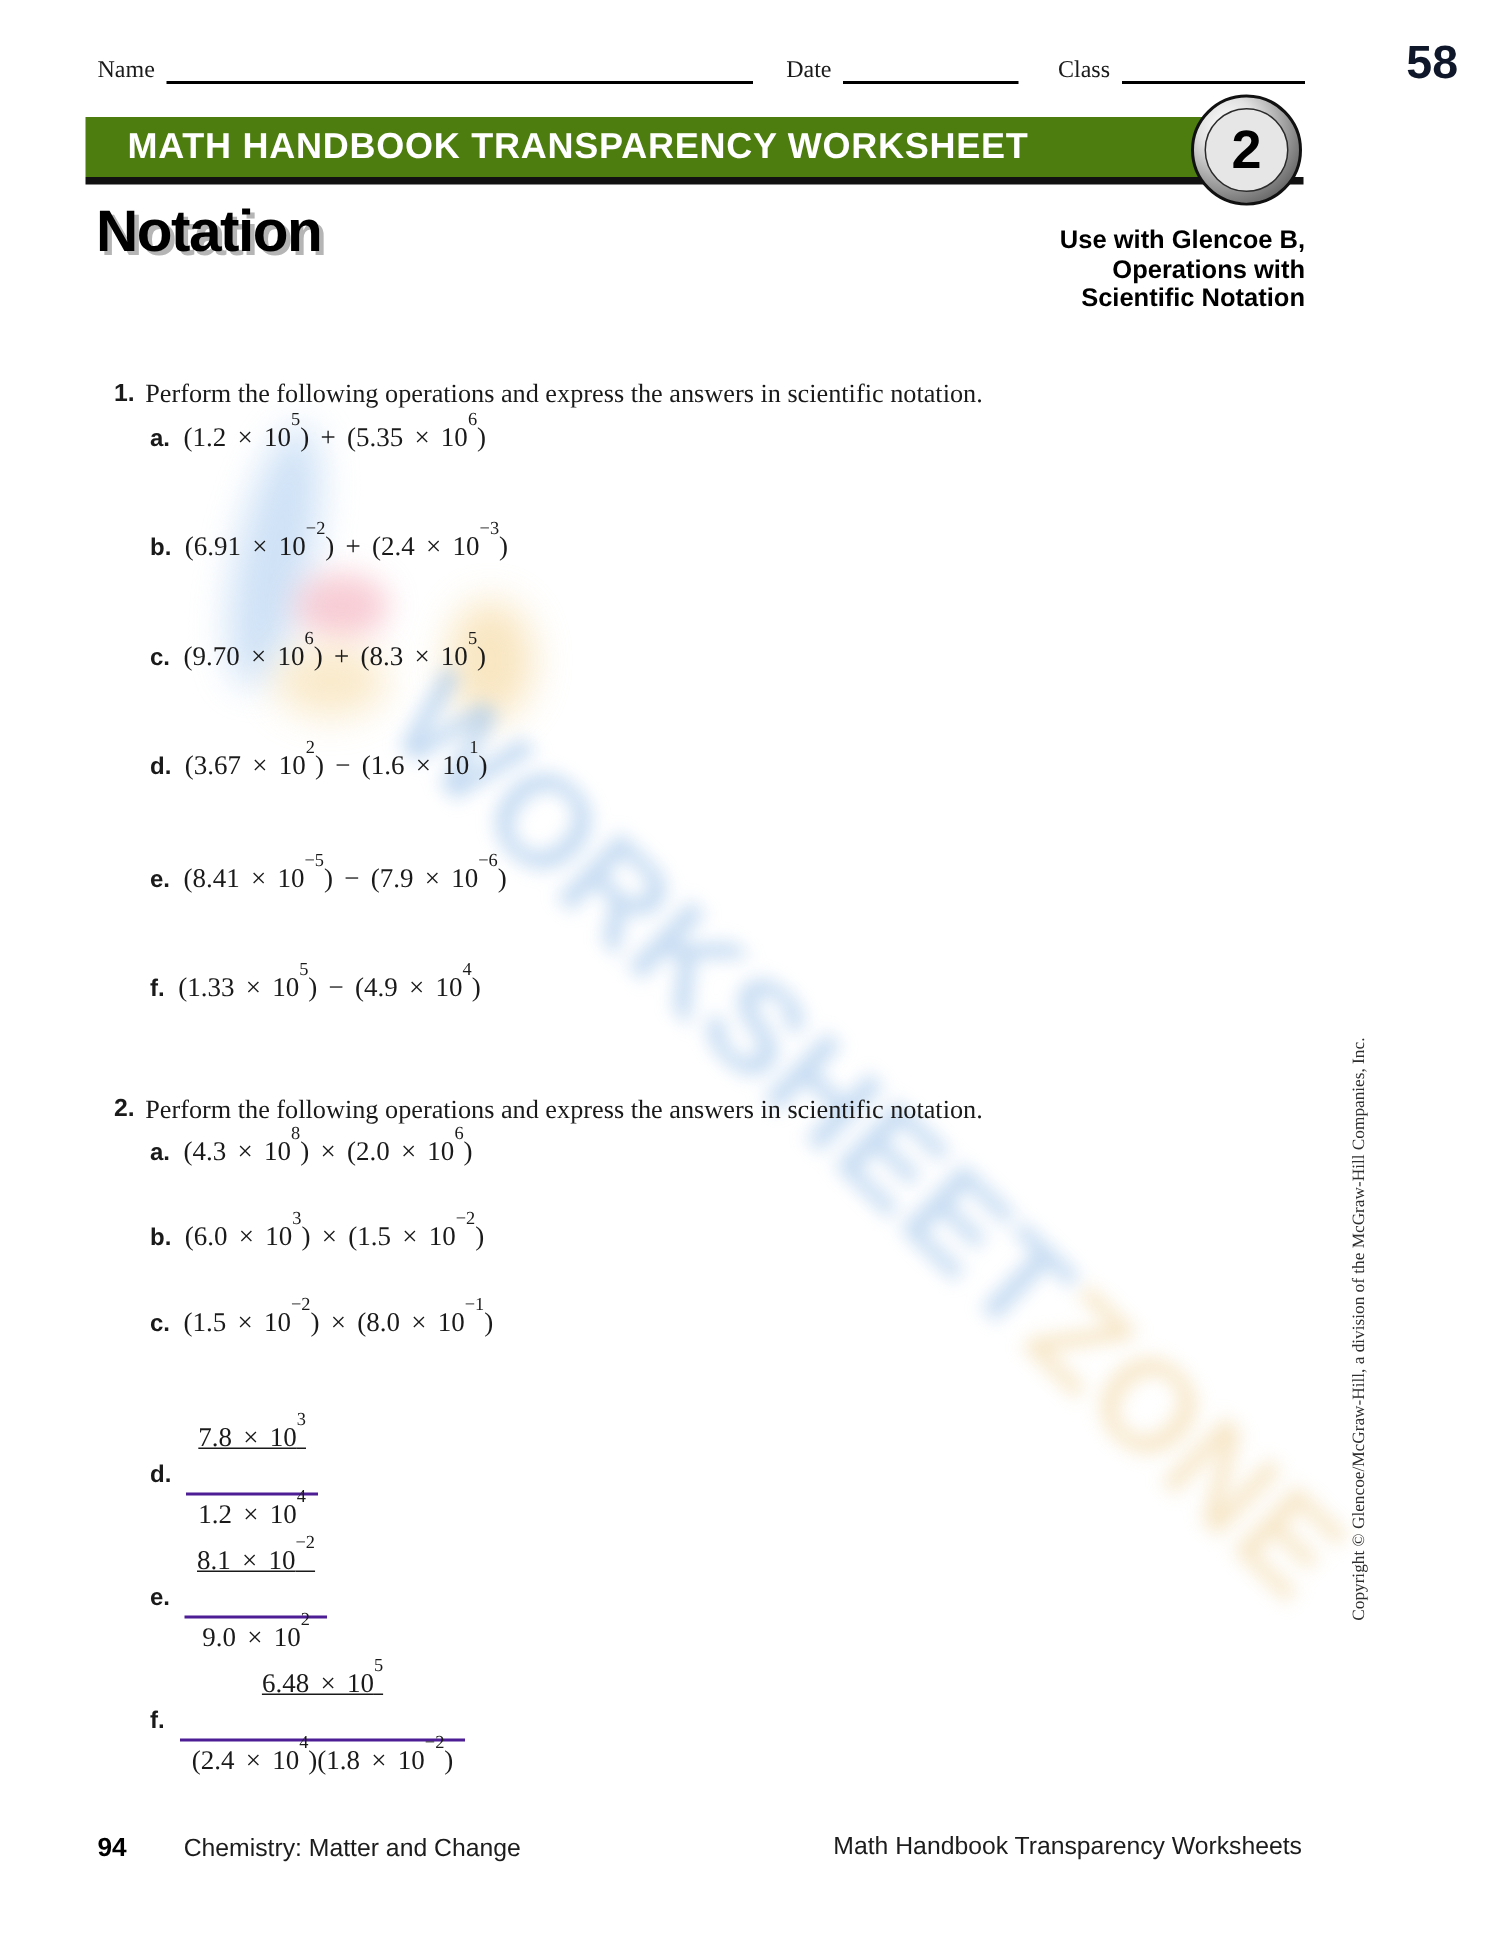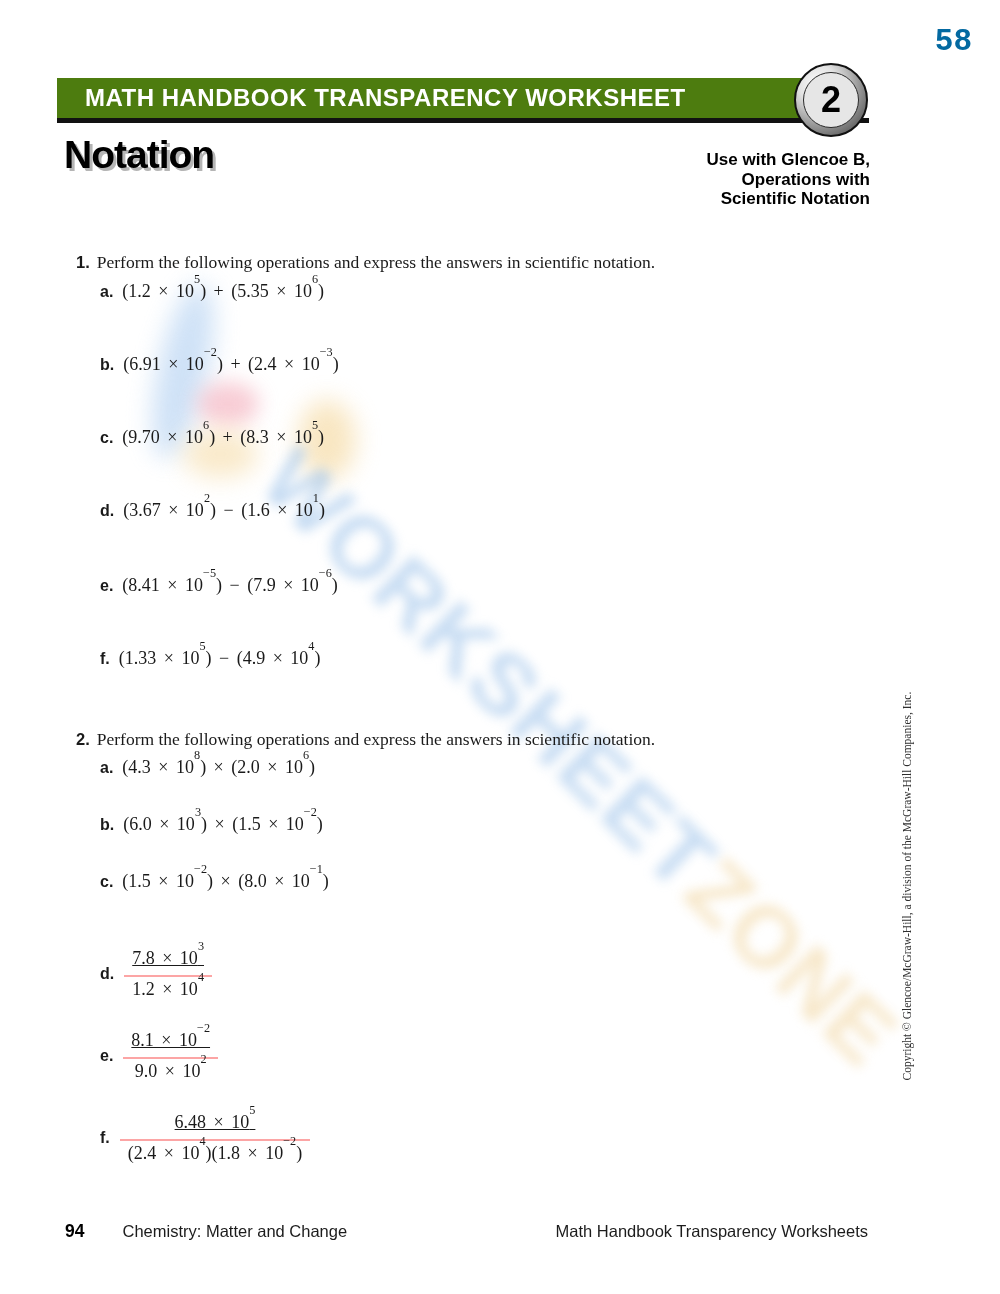--- a/index.html
+++ b/index.html
@@ -30,21 +30,21 @@
     position:absolute; left:65px; top:38px; width:805px;
     display:flex; align-items:flex-end; font-size:16px;
   }
   .fillin-label { padding-right:8px; line-height:18px; }
   .fill-line { border-bottom:2px solid #000; height:18px; }
   .line-name  { flex:1 1 auto; margin-right:22px; }
   .line-date  { width:117px; margin-right:26px; }
   .line-class { width:122px; }
   .corner-number {
     position:absolute; right:28px; top:24px;
-    font-family:Liberation Mono, monospace; font-weight:900; font-size:31px; color:#0369a1;
+    font-family:Liberation Sans, sans-serif; font-weight:900; font-size:31px; color:#0f172a;
   }
   
   .banner {
     position:absolute; left:57px; top:78px; width:783px; height:40px;
     background:#4d7c0f; display:flex; align-items:center;
   }
   .banner-title {
     color:#ffffff; font-family:"Liberation Sans", sans-serif; font-weight:800;
     font-size:24px; letter-spacing:.5px; padding-left:28px; white-space:nowrap;
   }
@@ -73,21 +73,21 @@
   
   .q-prompt { position:absolute; left:76px; display:flex; gap:7px; font-size:17.5px; }
   .q-num { font-family:"Liberation Sans", sans-serif; font-weight:700; font-size:16.5px; padding-top:1px; }
   .item-row { position:absolute; left:100px; display:flex; gap:9px; align-items:baseline; }
   .item-label { font-family:"Liberation Sans", sans-serif; font-weight:700; font-size:16px; }
   .math { font-size:18px; word-spacing:3px; white-space:nowrap; }
   .math sup { font-size:.68em; line-height:0; position:relative; top:-.55em; }
   .frac-row { position:absolute; left:100px; display:flex; gap:10px; align-items:center; }
   .frac { display:inline-block; text-align:center; vertical-align:middle; }
   .frac .num { display:block; padding:0 8px 6px;text-decoration:underline; }
-  .frac .den { display:block; border-top:2px solid #fca5a5; padding:2px 8px 0; }
+  .frac .den { display:block; border-top:2px solid #4c1d95; padding:2px 8px 0;margin-top:20px; }
   
   .footer-left {
     position:absolute; left:65px; top:1221px; display:flex; align-items:baseline; gap:38px;
     font-family:"Liberation Sans", sans-serif; font-size:16.5px; color:#1c1c1c;
   }
   .footer-pagenum { font-weight:700; font-size:17.5px; color:#000; }
   .footer-right {
     position:absolute; right:132px; top:1222px;
     font-family:"Liberation Sans", sans-serif; font-size:16.5px; color:#1c1c1c;
   }
@@ -108,20 +108,28 @@
     <div class="wm-blob pink"></div>
     <div class="wm-blob yellow1"></div>
     <div class="wm-blob yellow2"></div>
     <div class="wm-text">
       <span class="wm-blue">WORKSHEET</span><span class="wm-yellow">ZONE</span>
     </div>
   </div>
 
   <div class="content">
 
+    <div class="fillin-row">
+      <span class="fillin-label">Name</span>
+      <span class="fill-line line-name"></span>
+      <span class="fillin-label">Date</span>
+      <span class="fill-line line-date"></span>
+      <span class="fillin-label">Class</span>
+      <span class="fill-line line-class"></span>
+    </div>
     <div class="corner-number">58</div>
 
     <div class="banner">
       <span class="banner-title">MATH HANDBOOK TRANSPARENCY WORKSHEET</span>
     </div>
     <div class="banner-underbar"></div>
     <div class="badge">
       <div class="badge-inner">2</div>
     </div>
 

